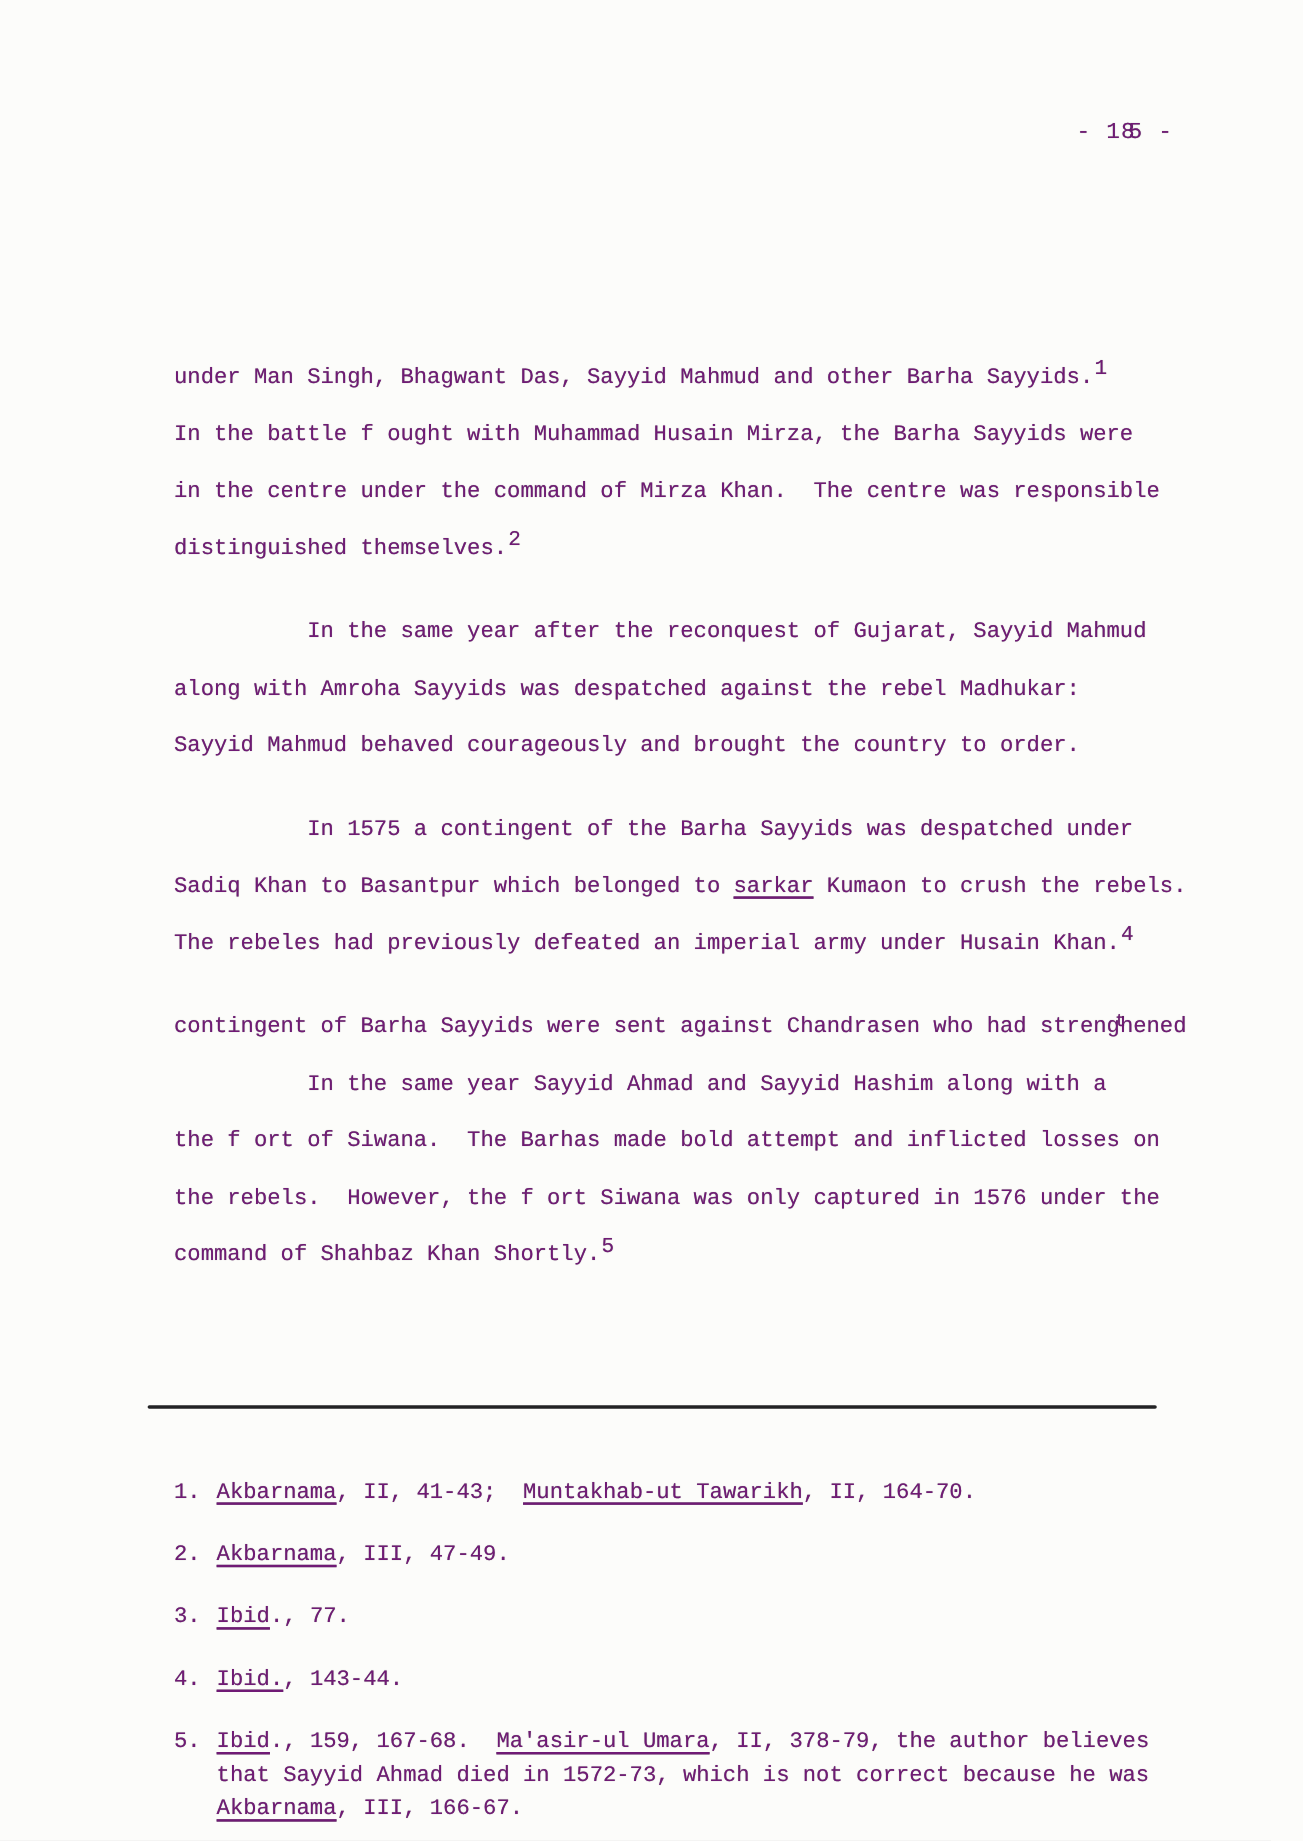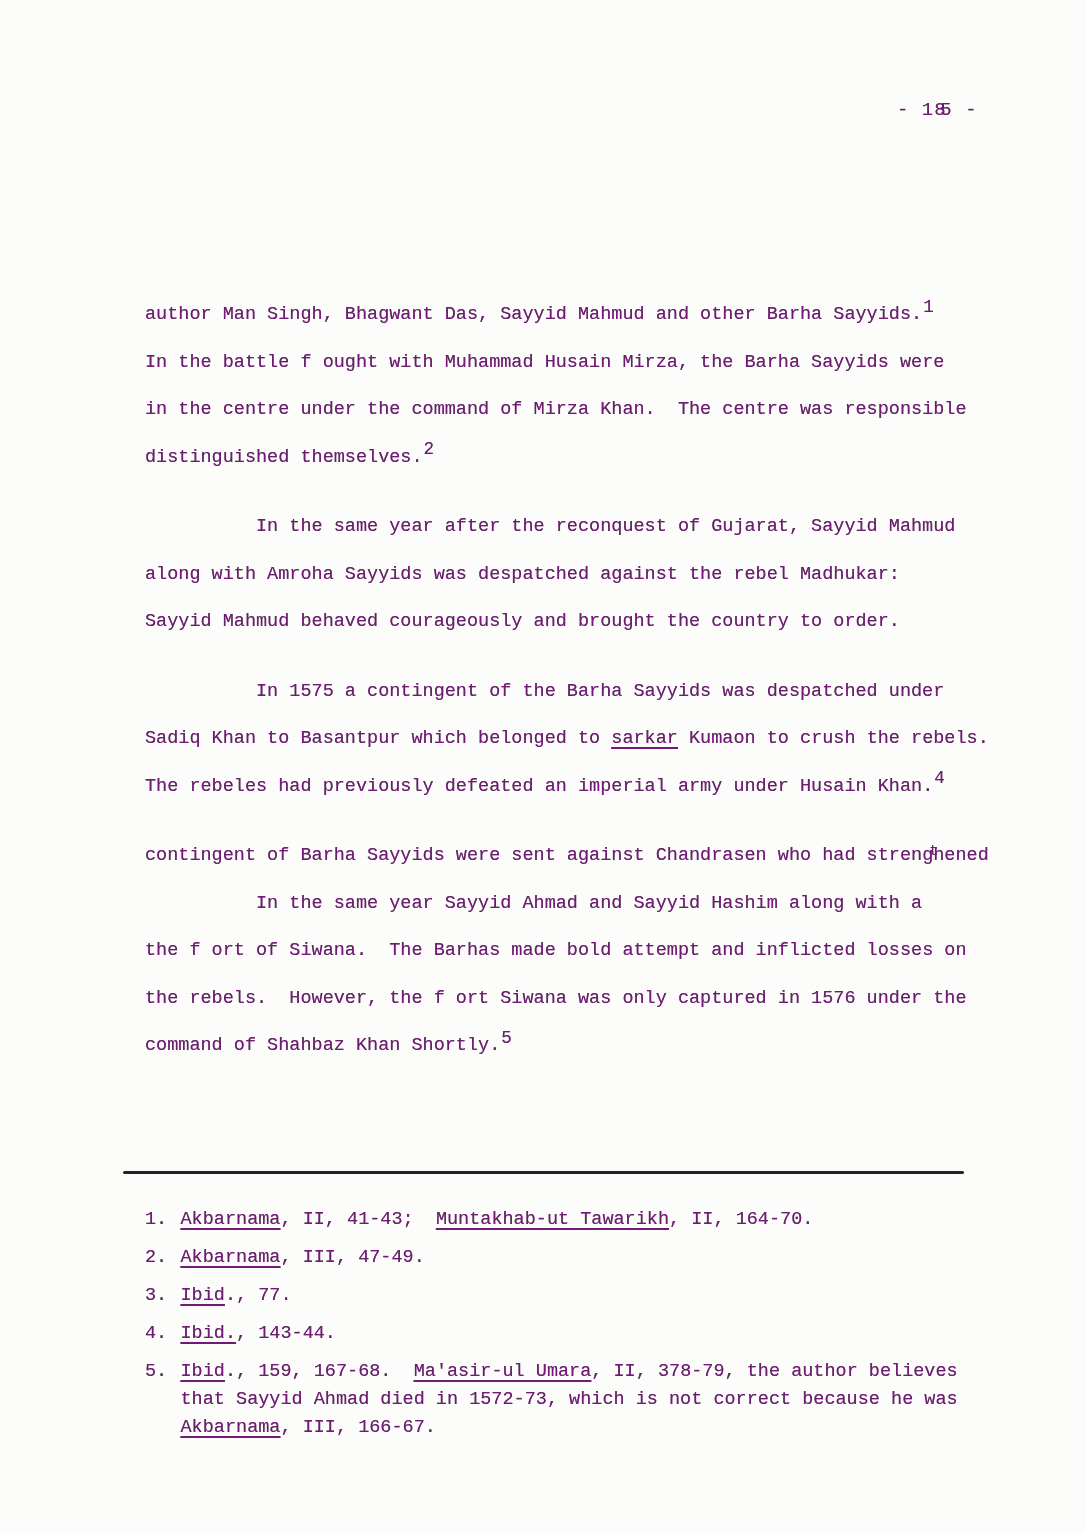--- a/index.html
+++ b/index.html
@@ -44,34 +44,34 @@
   }
   .fn-rule{
     position:absolute;top:1171px;left:123px;
     width:841px;height:3px;
     background:#232325;border-radius:2px;
   }
   .footnotes{
     position:absolute;top:1206px;left:145px;width:915px;
     font-size:18.5px;line-height:28px;
   }
-  .fn{padding-left:3.2ch;margin-bottom:10px;}
+  .fn{padding-left:3.2ch;margin-bottom:10px;margin-top:24px;}
   .fn .line{white-space:pre;height:28px;}
   .fn-num{display:inline-block;width:3.2ch;margin-left:-3.2ch;}
 </style>
 </head>
 <body>
 
 <div class="page">
 
   <div class="page-number"><span>- 1</span><span>8</span><span class="ov5">5</span><span> -</span></div>
 
   <div class="body-text" id="body-text">
       <div class="para">
-        <div class="line"><span>author Man Singh, Bhagwant Das, Sayyid Mahmud and other Barha Sayyids.</span><sup class="fnref">1</sup></div>
+        <div class="line"><span>under Man Singh, Bhagwant Das, Sayyid Mahmud and other Barha Sayyids.</span><sup class="fnref">1</sup></div>
         <div class="line"><span>In the battle f ought with Muhammad Husain Mirza, the Barha Sayyids were</span></div>
         <div class="line"><span>in the centre under the command of Mirza Khan.  The centre was responsible</span></div>
         <div class="line"><span>distinguished themselves.</span><sup class="fnref">2</sup></div>
       </div>
       <div class="para">
         <div class="line indent"><span>In the same year after the reconquest of Gujarat, Sayyid Mahmud</span></div>
         <div class="line"><span>along with Amroha Sayyids was despatched against the rebel Madhukar:</span></div>
         <div class="line"><span>Sayyid Mahmud behaved courageously and brought the country to order.</span></div>
       </div>
       <div class="para">

